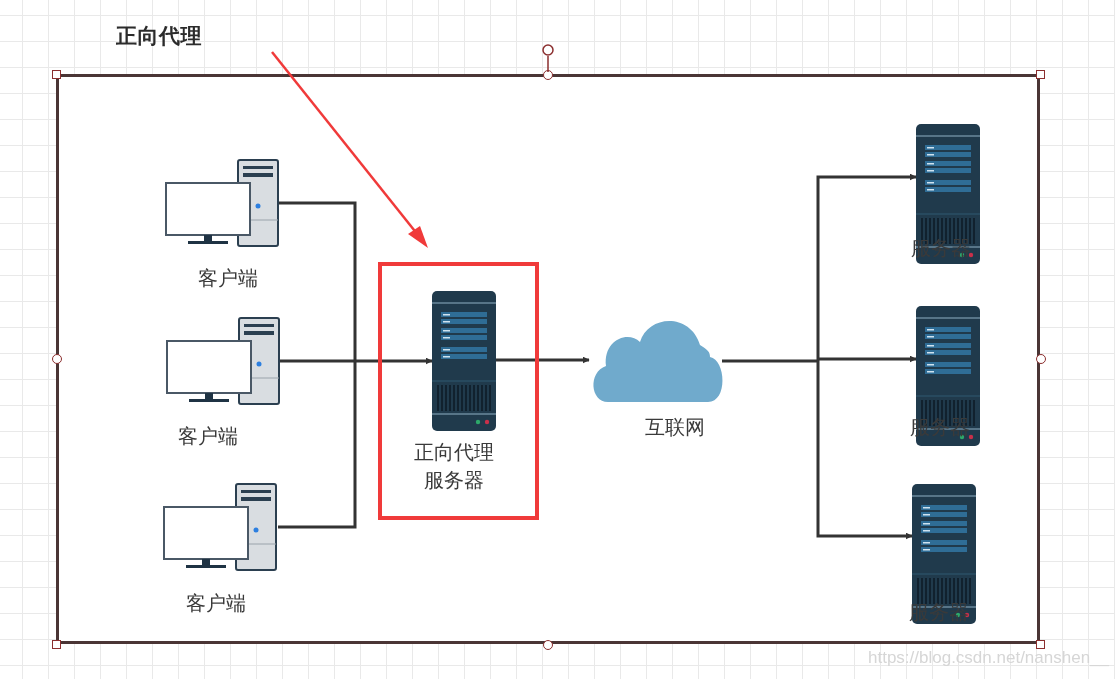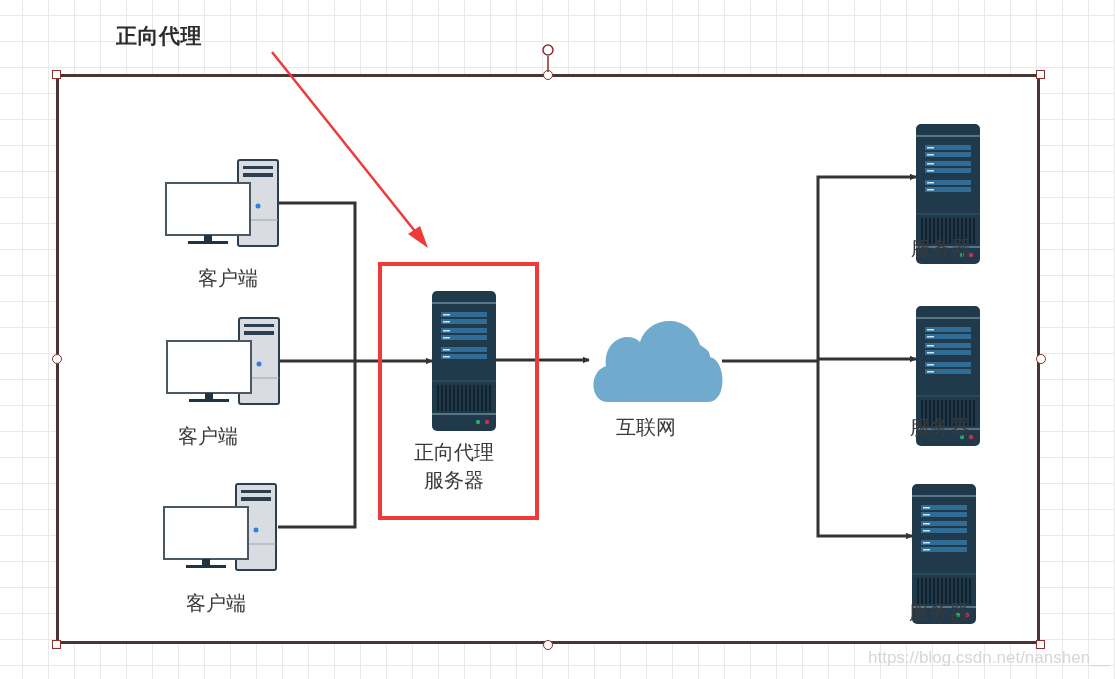--- a/index.html
+++ b/index.html
@@ -142,19 +142,19 @@
   <use href="#server" x="912" y="484"></use>
 </svg>
 
 <div class="label" style="left:198px;top:264px">客户端</div>
 <div class="label" style="left:178px;top:422px">客户端</div>
 <div class="label" style="left:186px;top:589px">客户端</div>
 
 <div class="label" style="left:414px;top:438px">正向代理</div>
 <div class="label" style="left:424px;top:466px">服务器</div>
 
-<div class="label" style="left:616px;top:413px">互联网</div>
+<div class="label" style="left:645px;top:413px">互联网</div>
 
 <div class="label" style="left:911px;top:234px">服务器</div>
 <div class="label" style="left:910px;top:413px">服务器</div>
 <div class="label" style="left:909px;top:598px">服务器</div>
 
 <div class="watermark">https://blog.csdn.net/nanshen__</div>
 
 </body></html>

